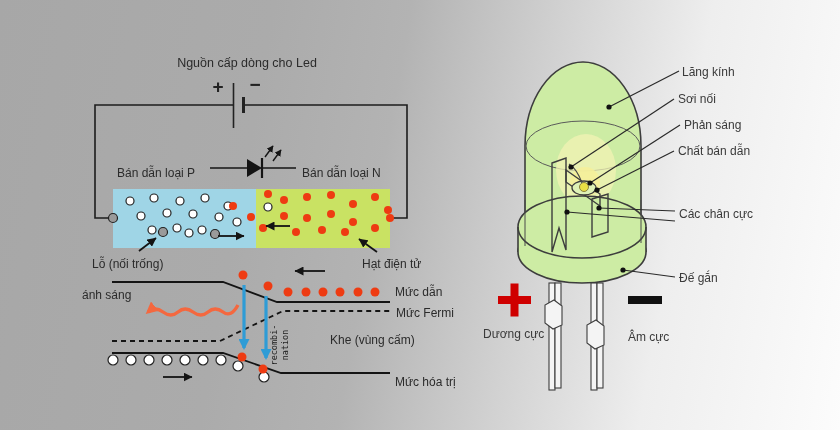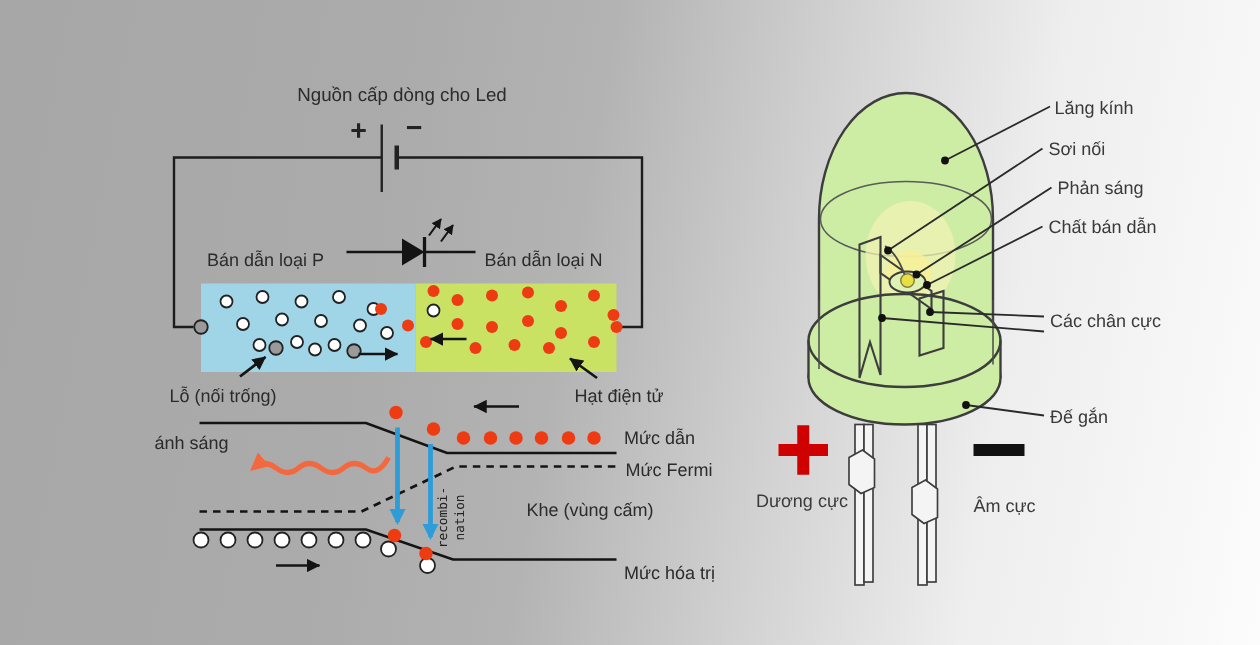--- a/index.html
+++ b/index.html
@@ -1,21 +1,21 @@
 <!DOCTYPE html>
 <html><head>
 <meta charset="utf-8">
 <style>
   html,body{margin:0;padding:0;}
   body{
     width:840px;height:430px;overflow:hidden;
     background:linear-gradient(100deg,#a7a7a7 0%,#ababab 30%,#b3b3b3 45%,#d2d2d2 62%,#eeeeee 78%,#fcfcfc 100%);
     font-family:"Liberation Sans",sans-serif;
   }
-  .stage{position:relative;width:678px;height:430px;margin-left:21px;}
+  .stage{position:relative;width:678px;height:430px;}
   svg{position:absolute;left:0;top:0;}
   .t12{font:12px "Liberation Sans",sans-serif;fill:#2b2b2b;}
   .t12r{font:12px "Liberation Sans",sans-serif;fill:#3a3a3a;}
   .t13{font:12.5px "Liberation Sans",sans-serif;fill:#2b2b2b;}
   .bat{font:bold 19px "Liberation Sans",sans-serif;fill:#222;}
   .trot{font:8.5px "DejaVu Sans Mono",monospace;fill:#222;}
   .wire{stroke:#1c1c1c;stroke-width:1.6;fill:none;}
   .band{stroke:#141414;stroke-width:1.8;fill:none;}
   .lead{stroke:#2a2a2a;stroke-width:1.2;fill:none;}
   .ledline{stroke:#3d3d3d;stroke-width:1.4;fill:none;}

